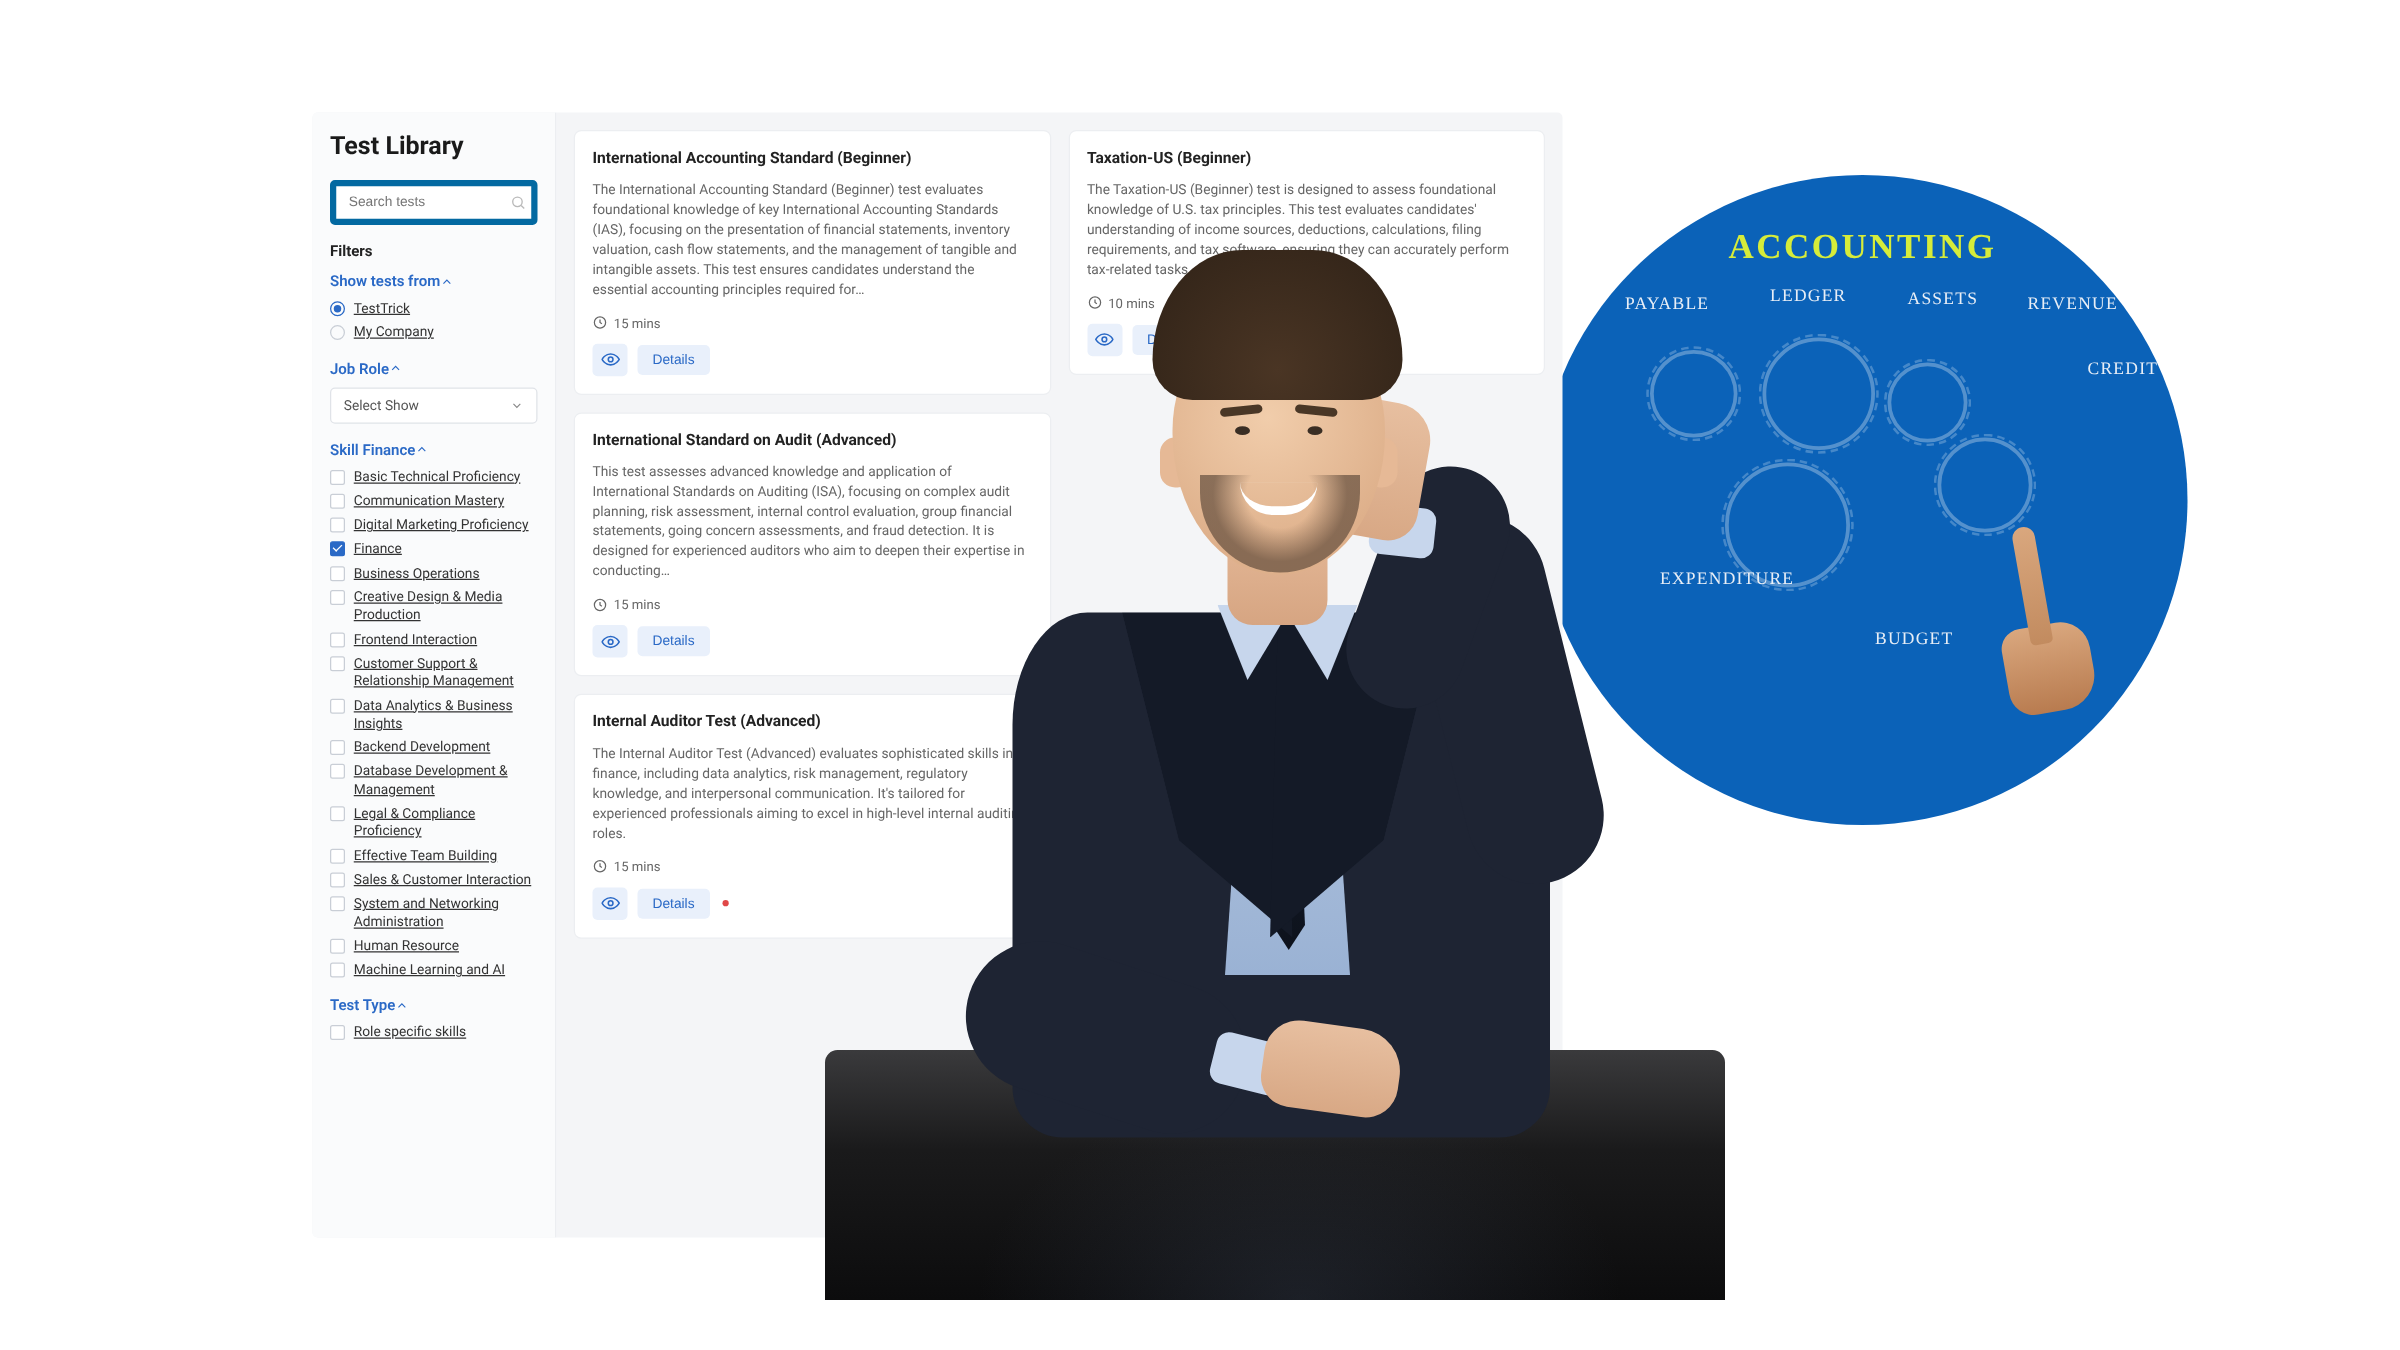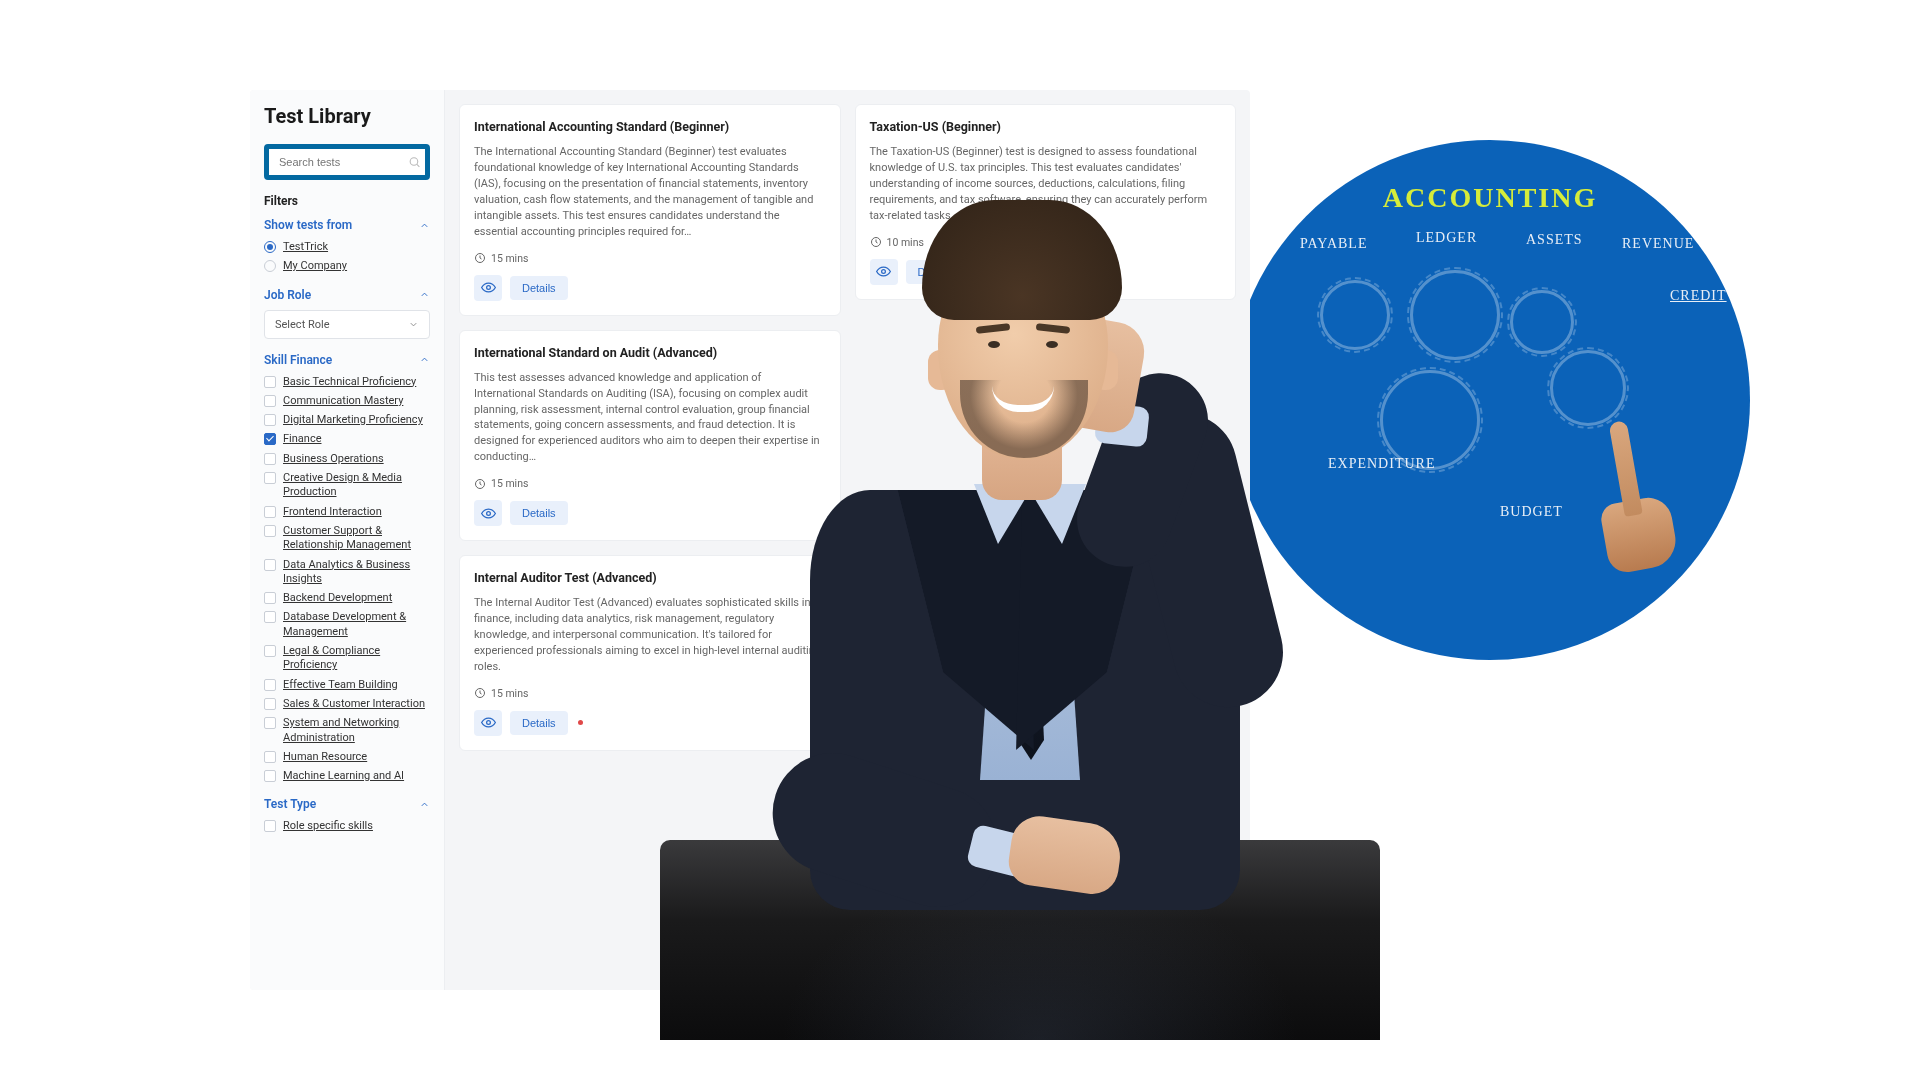--- a/index.html
+++ b/index.html
@@ -59,21 +59,20 @@
   }
   .filters-heading {
     font-weight: 700;
     font-size: 12px;
     margin-bottom: 10px;
     color: #222;
   }
   .filter-group { margin-bottom: 14px; }
   .filter-title {
     display: flex;
-    justify-content: space-between;
     align-items: center;
     font-size: 12px;
     font-weight: 600;
     color: #2a69c6;
     cursor: pointer;
     margin-bottom: 8px;
   }
   .filter-title .chev { width: 11px; height: 11px; }
   .radio-row, .check-row {
     display: flex;
@@ -330,21 +329,21 @@
 </style>
 </head>
 <body>
 
 <div class="circle">
   <div class="acct-title">ACCOUNTING</div>
   <span class="chalk-label" style="top:96px; left:70px;">PAYABLE</span>
   <span class="chalk-label" style="top:90px; left:186px;">LEDGER</span>
   <span class="chalk-label" style="top:92px; left:296px;">ASSETS</span>
   <span class="chalk-label" style="top:96px; left:392px;">REVENUE</span>
-  <span class="chalk-label" style="top:148px; left:440px;text-decoration:underline;">CREDIT</span>
+  <span class="chalk-label" style="top:148px; left:440px;">CREDIT</span>
   <span class="chalk-label" style="top:316px; left:98px;">EXPENDITURE</span>
   <span class="chalk-label" style="top:364px; left:270px;">BUDGET</span>
   <div class="gear" style="top:140px; left:90px;  width:70px; height:70px;"></div>
   <div class="gear" style="top:130px; left:180px; width:90px; height:90px;"></div>
   <div class="gear" style="top:150px; left:280px; width:64px; height:64px;"></div>
   <div class="gear" style="top:230px; left:150px; width:100px;height:100px;"></div>
   <div class="gear" style="top:210px; left:320px; width:76px; height:76px;"></div>
   <div class="hand">
     <div class="fist"></div>
       <div class="finger"></div>
@@ -383,21 +382,21 @@
     </div>
 
     <div class="filter-group">
       <div class="filter-title">
         <span>Job Role</span>
         <svg class="chev" viewBox="0 0 24 24" fill="none" stroke="#2a69c6" stroke-width="2">
             <polyline points="18 15 12 9 6 15"></polyline>
           </svg>
       </div>
       <div class="select-role">
-        <span>Select Role</span>
+        <span>Select Show</span>
         <svg width="11" height="11" viewBox="0 0 24 24" fill="none" stroke="#888" stroke-width="2">
             <polyline points="6 9 12 15 18 9"></polyline>
           </svg>
       </div>
     </div>
 
     <div class="filter-group">
       <div class="filter-title">
         <span>Skill Finance</span>
         <svg class="chev" viewBox="0 0 24 24" fill="none" stroke="#2a69c6" stroke-width="2">

